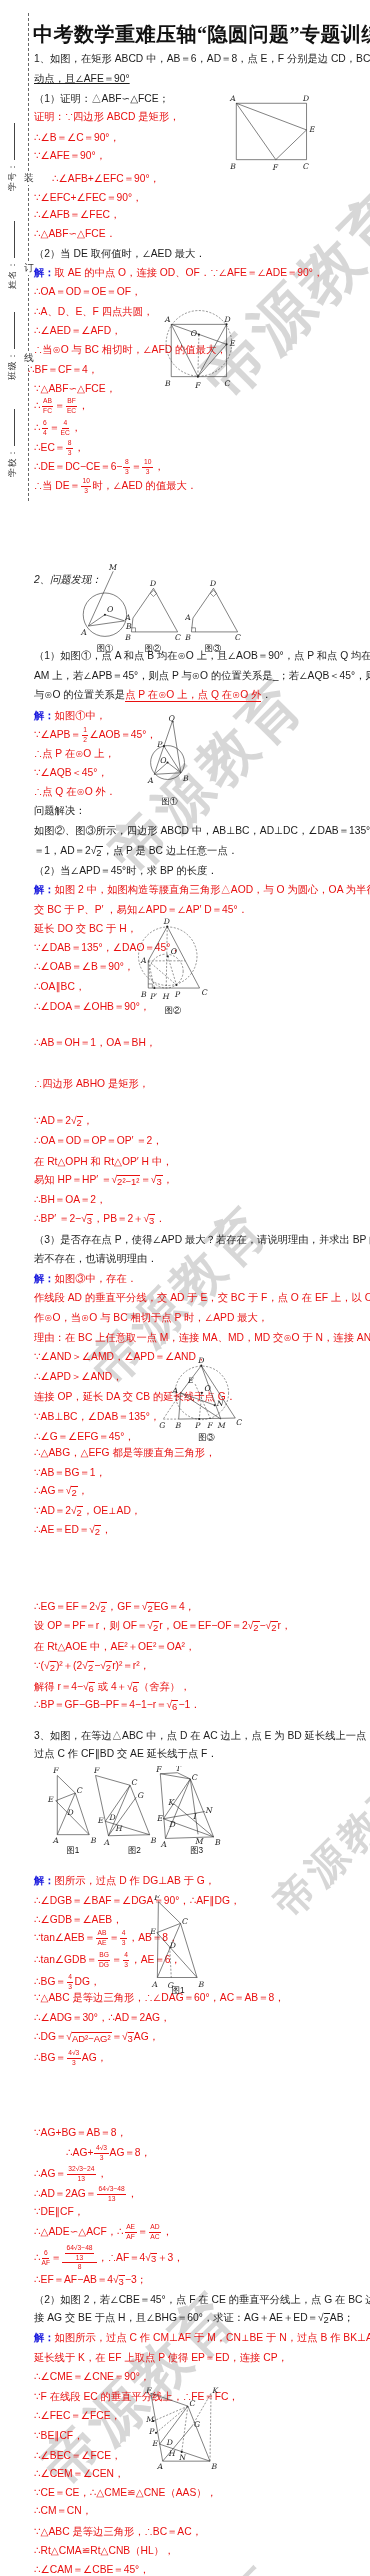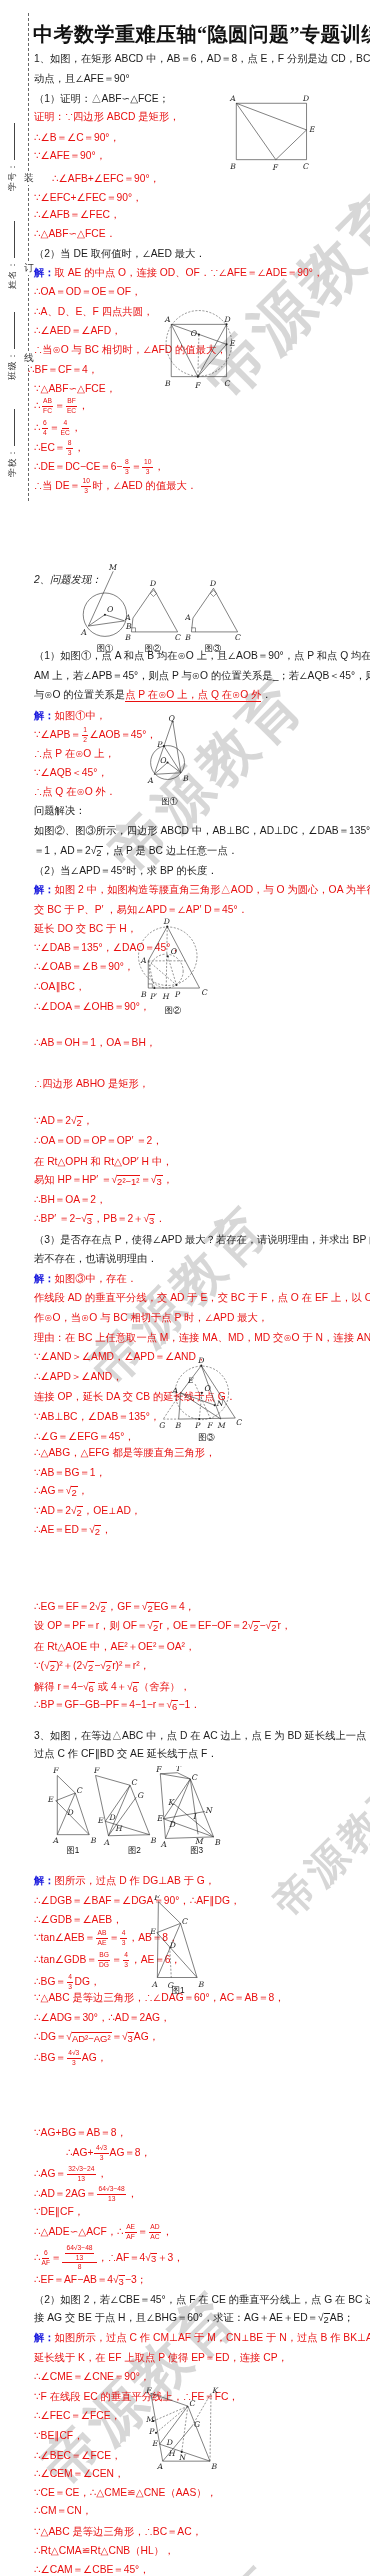--- a/index.html
+++ b/index.html
@@ -47,21 +47,21 @@
   <div id="wm-layer">
       <div class="wm" style="left: 175px; top: 252px; font-size: 62px;">帝源教育</div>
       <div class="wm" style="left: 85px; top: 739px; font-size: 57px;">帝源教育</div>
       <div class="wm" style="left: 67px; top: 1262px; font-size: 52px;">帝源教育</div>
       <div class="wm" style="left: 255px; top: 1819px; font-size: 41px;">帝源教育</div>
       <div class="wm" style="left: 18px; top: 2352px; font-size: 57px;">帝源教育</div>
       <div class="wm" style="left: 82px; top: 2622px; font-size: 52px;">帝源教育</div>
     </div>
   <div id="lines-layer">
       <div class="line k" style="top: 53px; left: 34px;">1、如图，在矩形 ABCD 中，AB＝6，AD＝8，点 E，F 分别是边 CD，BC 上的</div>
-      <div class="line k" style="top: 73px; left: 34px;">动点，且∠AFE＝90°</div>
+      <div class="line k" style="top: 73px; left: 34px; text-decoration: underline;">动点，且∠AFE＝90°</div>
       <div class="line k" style="top: 93px; left: 34px;">（1）证明：△ABF∽△FCE；</div>
       <div class="line" style="top: 111px; left: 34px;">证明：∵四边形 ABCD 是矩形，</div>
       <div class="line" style="top: 132px; left: 34px;">∴∠B＝∠C＝90°，</div>
       <div class="line" style="top: 150px; left: 34px;">∵∠AFE＝90°，</div>
       <div class="line" style="top: 173px; left: 34px; padding-left: 18px;">∴∠AFB+∠EFC＝90°，</div>
       <div class="line" style="top: 192px; left: 34px;">∵∠EFC+∠FEC＝90°，</div>
       <div class="line" style="top: 209px; left: 34px;">∴∠AFB＝∠FEC，</div>
       <div class="line" style="top: 228px; left: 34px;">∴△ABF∽△FCE．</div>
       <div class="line k" style="top: 248px; left: 34px;">（2）当 DE 取何值时，∠AED 最大．</div>
       <div class="line" style="top: 267px; left: 34px;"><span class="blue">解：</span>取 AE 的中点 O，连接 OD、OF．∵∠AFE＝∠ADE＝90°，</div>

